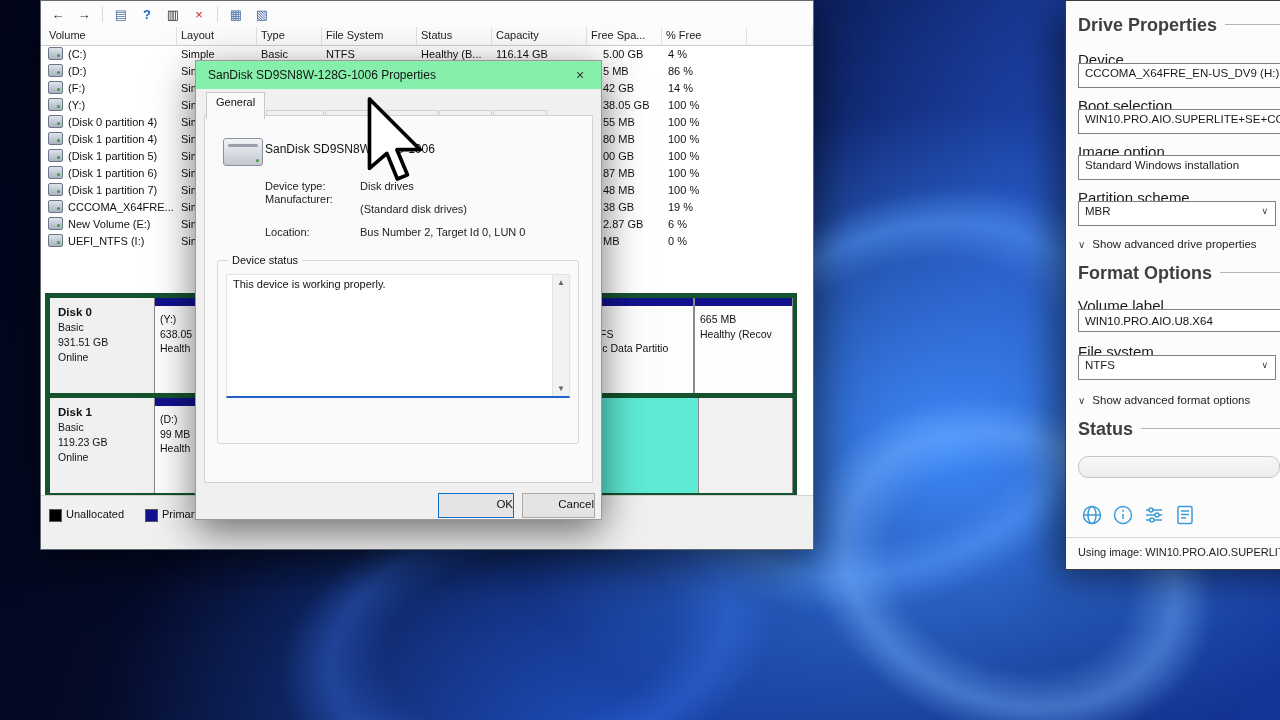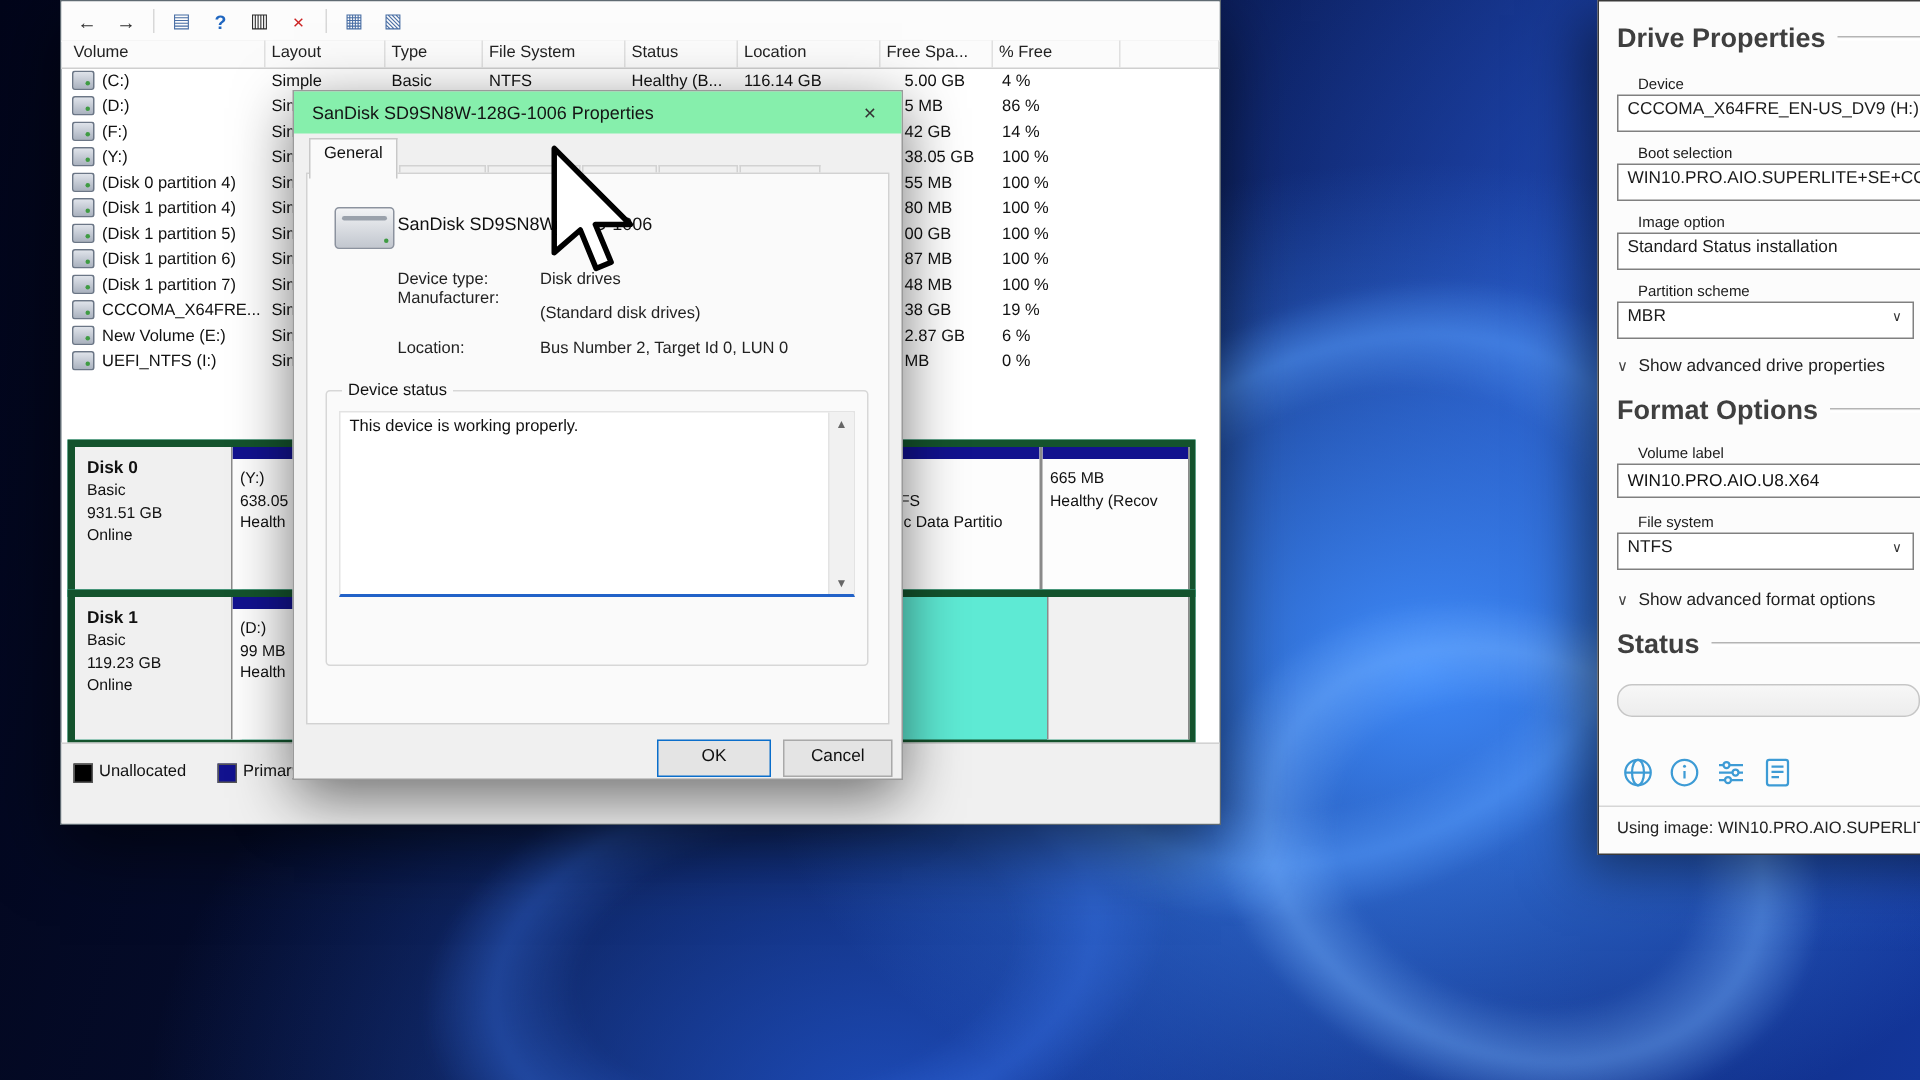--- a/index.html
+++ b/index.html
@@ -82,31 +82,31 @@
   .fvalue{position:absolute;left:155px;color:#222;white-space:nowrap}
   #grp{position:absolute;left:12px;top:144px;width:360px;height:182px;border:1px solid #d7d7d7;border-radius:3px}
   #grp-label{position:absolute;left:10px;top:-7px;background:#fafafa;padding:0 4px;font-size:11px}
   #sbox{position:absolute;left:8px;top:13px;width:342px;height:121px;background:#fff;
       border:1px solid #e3e3e3;border-bottom:2px solid #2262c8}
   #sbox .txt{padding:3px 6px;white-space:nowrap}
   #sb{position:absolute;right:0;top:0;bottom:0;width:16px;background:#f1f1f1;border-left:1px solid #e3e3e3}
   #sb .up,#sb .dn{position:absolute;left:0;right:0;text-align:center;font-size:8px;color:#666}
   #sb .up{top:3px} #sb .dn{bottom:3px}
   .btn{position:absolute;top:432px;height:23px;background:#e4e4e4;border:1px solid #a9a9a9;
-      text-align:center;font-size:11.5px;line-height:21px}
+      text-align:right;font-size:11.5px;line-height:21px}
   #okbtn{left:242px;width:74px;border-color:#0a6ecb}
   #cancelbtn{left:326px;width:71px}
 
   
   #rufus{position:absolute;left:1065px;top:0;width:300px;height:568px;background:#fcfcfc;
       border:1px solid #3a3a3a;box-shadow:-12px 10px 36px rgba(0,0,0,.5);font-size:11.5px;color:#1b1b1b;z-index:30}
   .rh{position:absolute;left:12px;right:0;display:flex;align-items:center;gap:8px;
       font-size:18px;font-weight:bold;color:#3f3f3f;white-space:nowrap}
   .hline{flex:1;height:1px;border-top:1px solid #b4b4b4;border-bottom:1px solid #fff}
-  .rlabel{position:absolute;left:26px;font-size:10px;color:#1b1b1b;white-space:nowrap}
+  .rlabel{position:absolute;left:12px;font-size:15px;color:#1b1b1b;white-space:nowrap}
   .rsel{position:absolute;left:12px;height:20px;background:#fff;border:1px solid #808080;
       padding:3px 18px 0 6px;white-space:nowrap;overflow:hidden;font-size:11.5px}
   .rsel .chev{position:absolute;right:7px;top:4px;font-size:9px;color:#333}
   .rinput{position:absolute;left:12px;height:21px;background:#fff;border:1px solid #808080;
       padding:0 6px;font-size:11.5px;font-family:inherit;color:#111}
   .rtog{position:absolute;left:12px;display:flex;gap:7px;align-items:center;font-size:11.5px;color:#222;white-space:nowrap}
   .rtog .tchev{font-size:10px;color:#444}
   #rbar{position:absolute;left:12px;top:455px;width:200px;height:20px;border-radius:10px;
       border:1px solid #c6c6c6;background:linear-gradient(#f7f7f7,#ededed)}
   .ric{position:absolute;top:502px;width:24px;height:24px}
@@ -135,21 +135,21 @@
     <div class="tbtn bluish">▦</div>
     <div class="tbtn bluish">▧</div>
   </div>
 
   <div id="dm-head" class="dmgrid">
     <div>Volume</div>
     <div>Layout</div>
     <div>Type</div>
     <div>File System</div>
     <div>Status</div>
-    <div>Location</div>
+    <div>Capacity</div>
     <div>Free Spa...</div>
     <div>% Free</div>
     <div></div>
   </div>
 
   <div id="dm-rows">
     <div class="dm-row dmgrid">
       <div class="c-vol">
           <span class="vol-ic"></span>
           <span>(C:)</span>
@@ -425,21 +425,21 @@
   <div class="rlabel" style="top:50px">Device</div>
   <div class="rsel" style="top:62px;width:306px">
     <span>CCCOMA_X64FRE_EN-US_DV9 (H:) [1</span>
   </div>
   <div class="rlabel" style="top:96px">Boot selection</div>
   <div class="rsel" style="top:108px;width:306px">
     <span>WIN10.PRO.AIO.SUPERLITE+SE+COM</span>
   </div>
   <div class="rlabel" style="top:142px">Image option</div>
   <div class="rsel" style="top:154px;width:306px">
-    <span>Standard Status installation</span>
+    <span>Standard Windows installation</span>
   </div>
   <div class="rlabel" style="top:188px">Partition scheme</div>
   <div class="rsel" style="top:200px;width:172px">
     <span>MBR</span><span class="chev">∨</span>
   </div>
   <div class="rtog" style="top:237px">
     <span class="tchev">∨</span>
     <span>Show advanced drive properties</span>
   </div>
 

